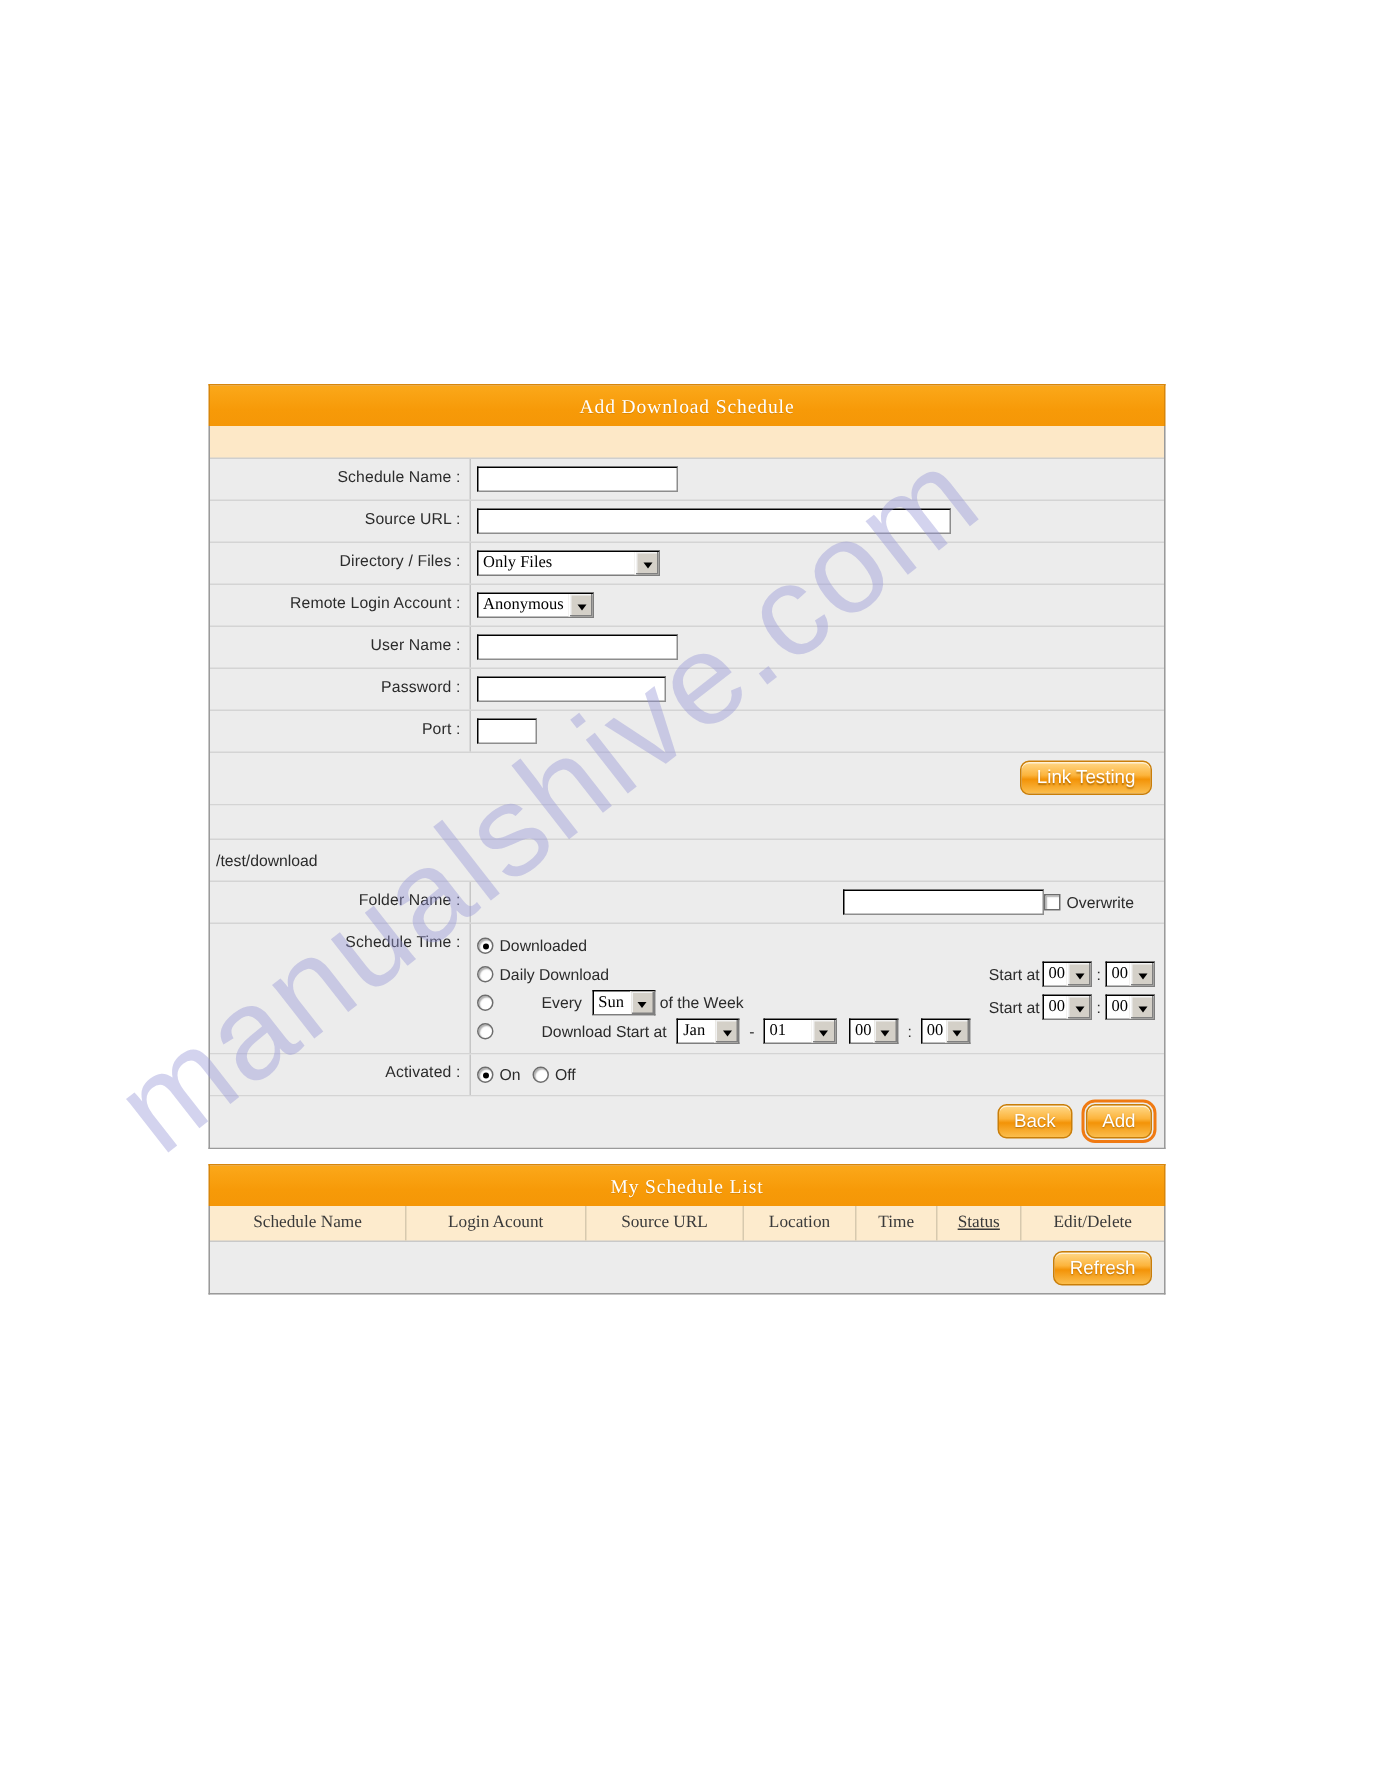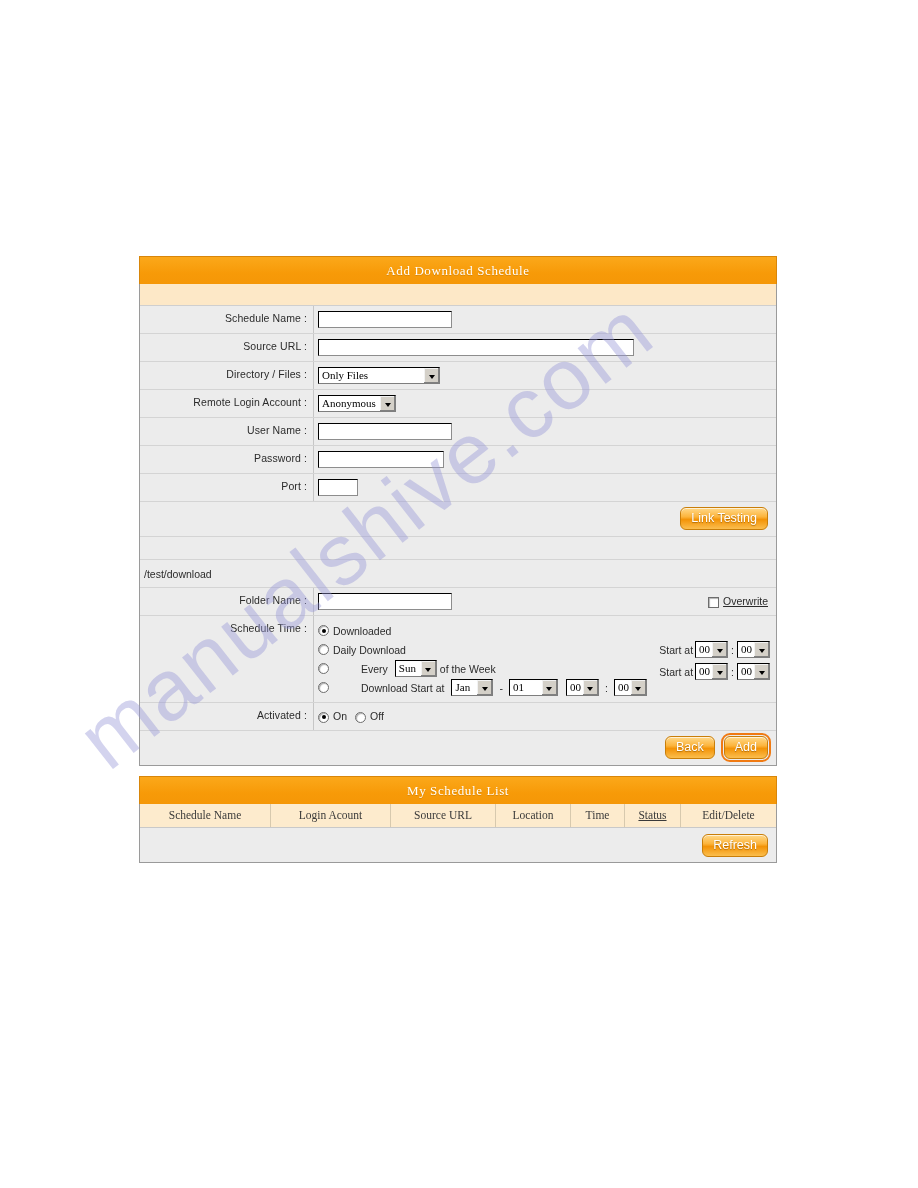--- a/index.html
+++ b/index.html
@@ -391,21 +391,21 @@
     <div class="frow" style="min-height:22px;">
       <div class="fvalue"></div>
     </div>
 
     <div class="frow">
       <div class="fvalue">/test/download</div>
     </div>
 
     <div class="frow">
       <div class="flabel">Folder Name :</div>
-      <div class="fvalue" style="justify-content:space-between; padding-right:8px;text-decoration:underline;">
+      <div class="fvalue" style="justify-content:flex-end; padding-right:20px;">
         <input class="txt w-folder" type="text" value="" style="">
         <span>
           <span class="cbox"></span><span>Overwrite</span>
         </span>
       </div>
     </div>
 
     <div class="frow">
       <div class="flabel">Schedule Time :</div>
       <div class="fvalue block" style="padding-top:5px; padding-bottom:5px;">

